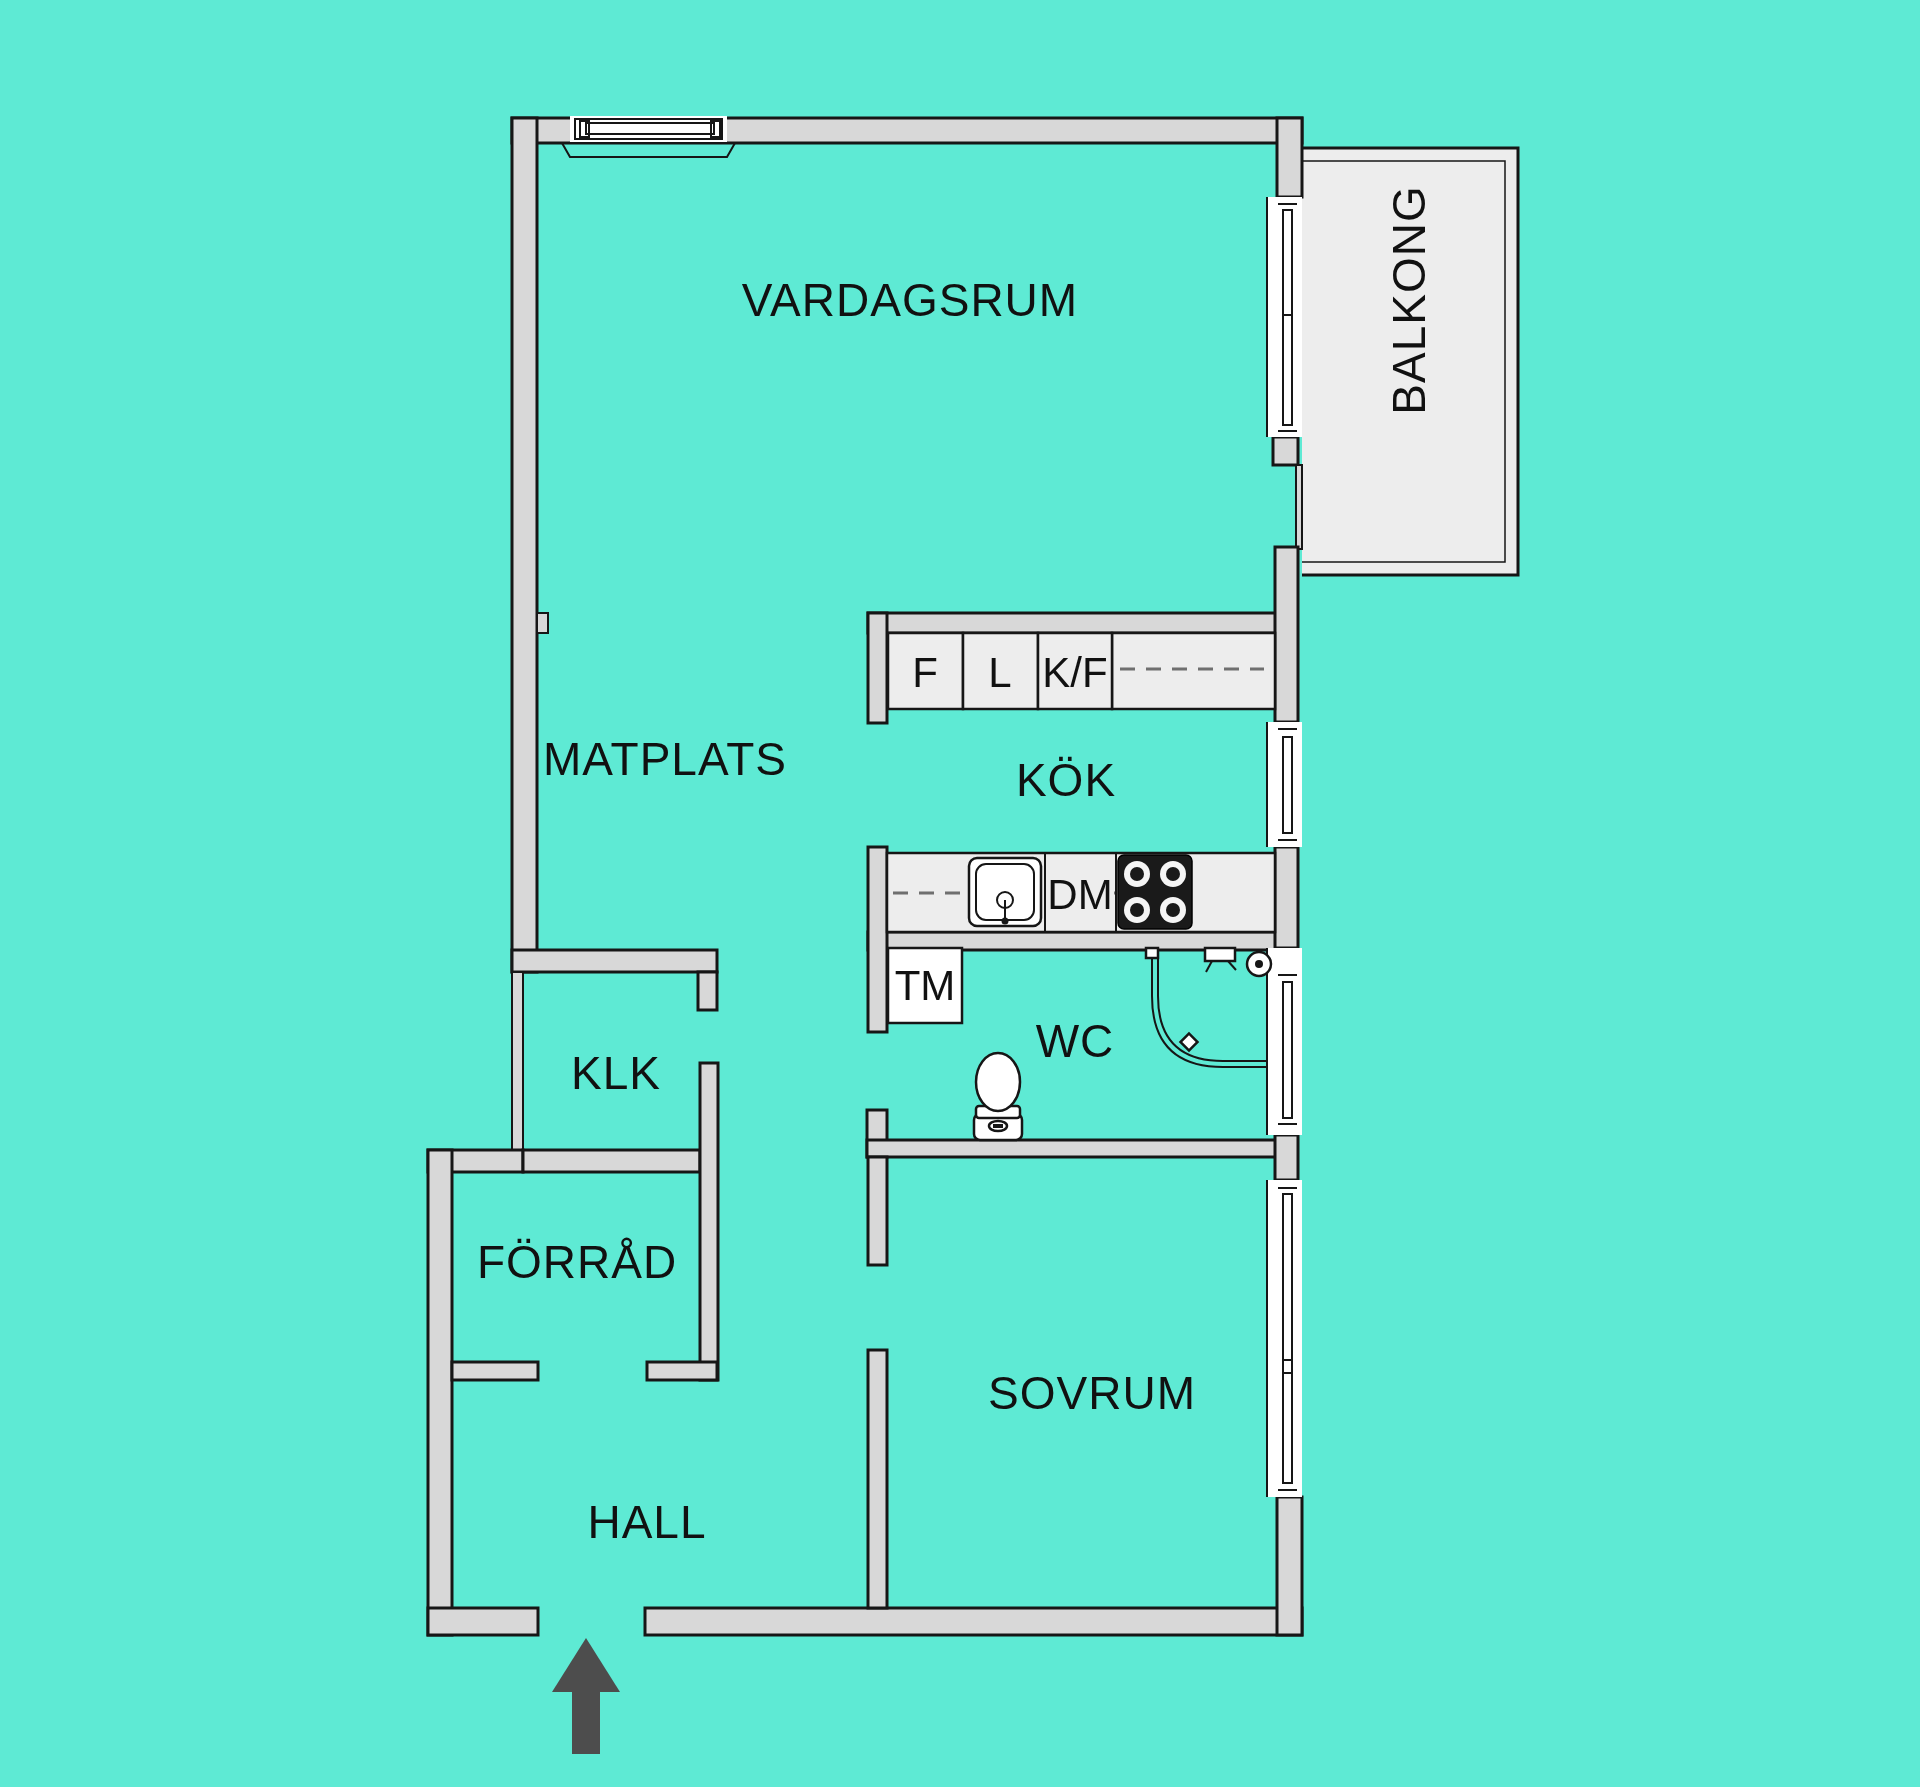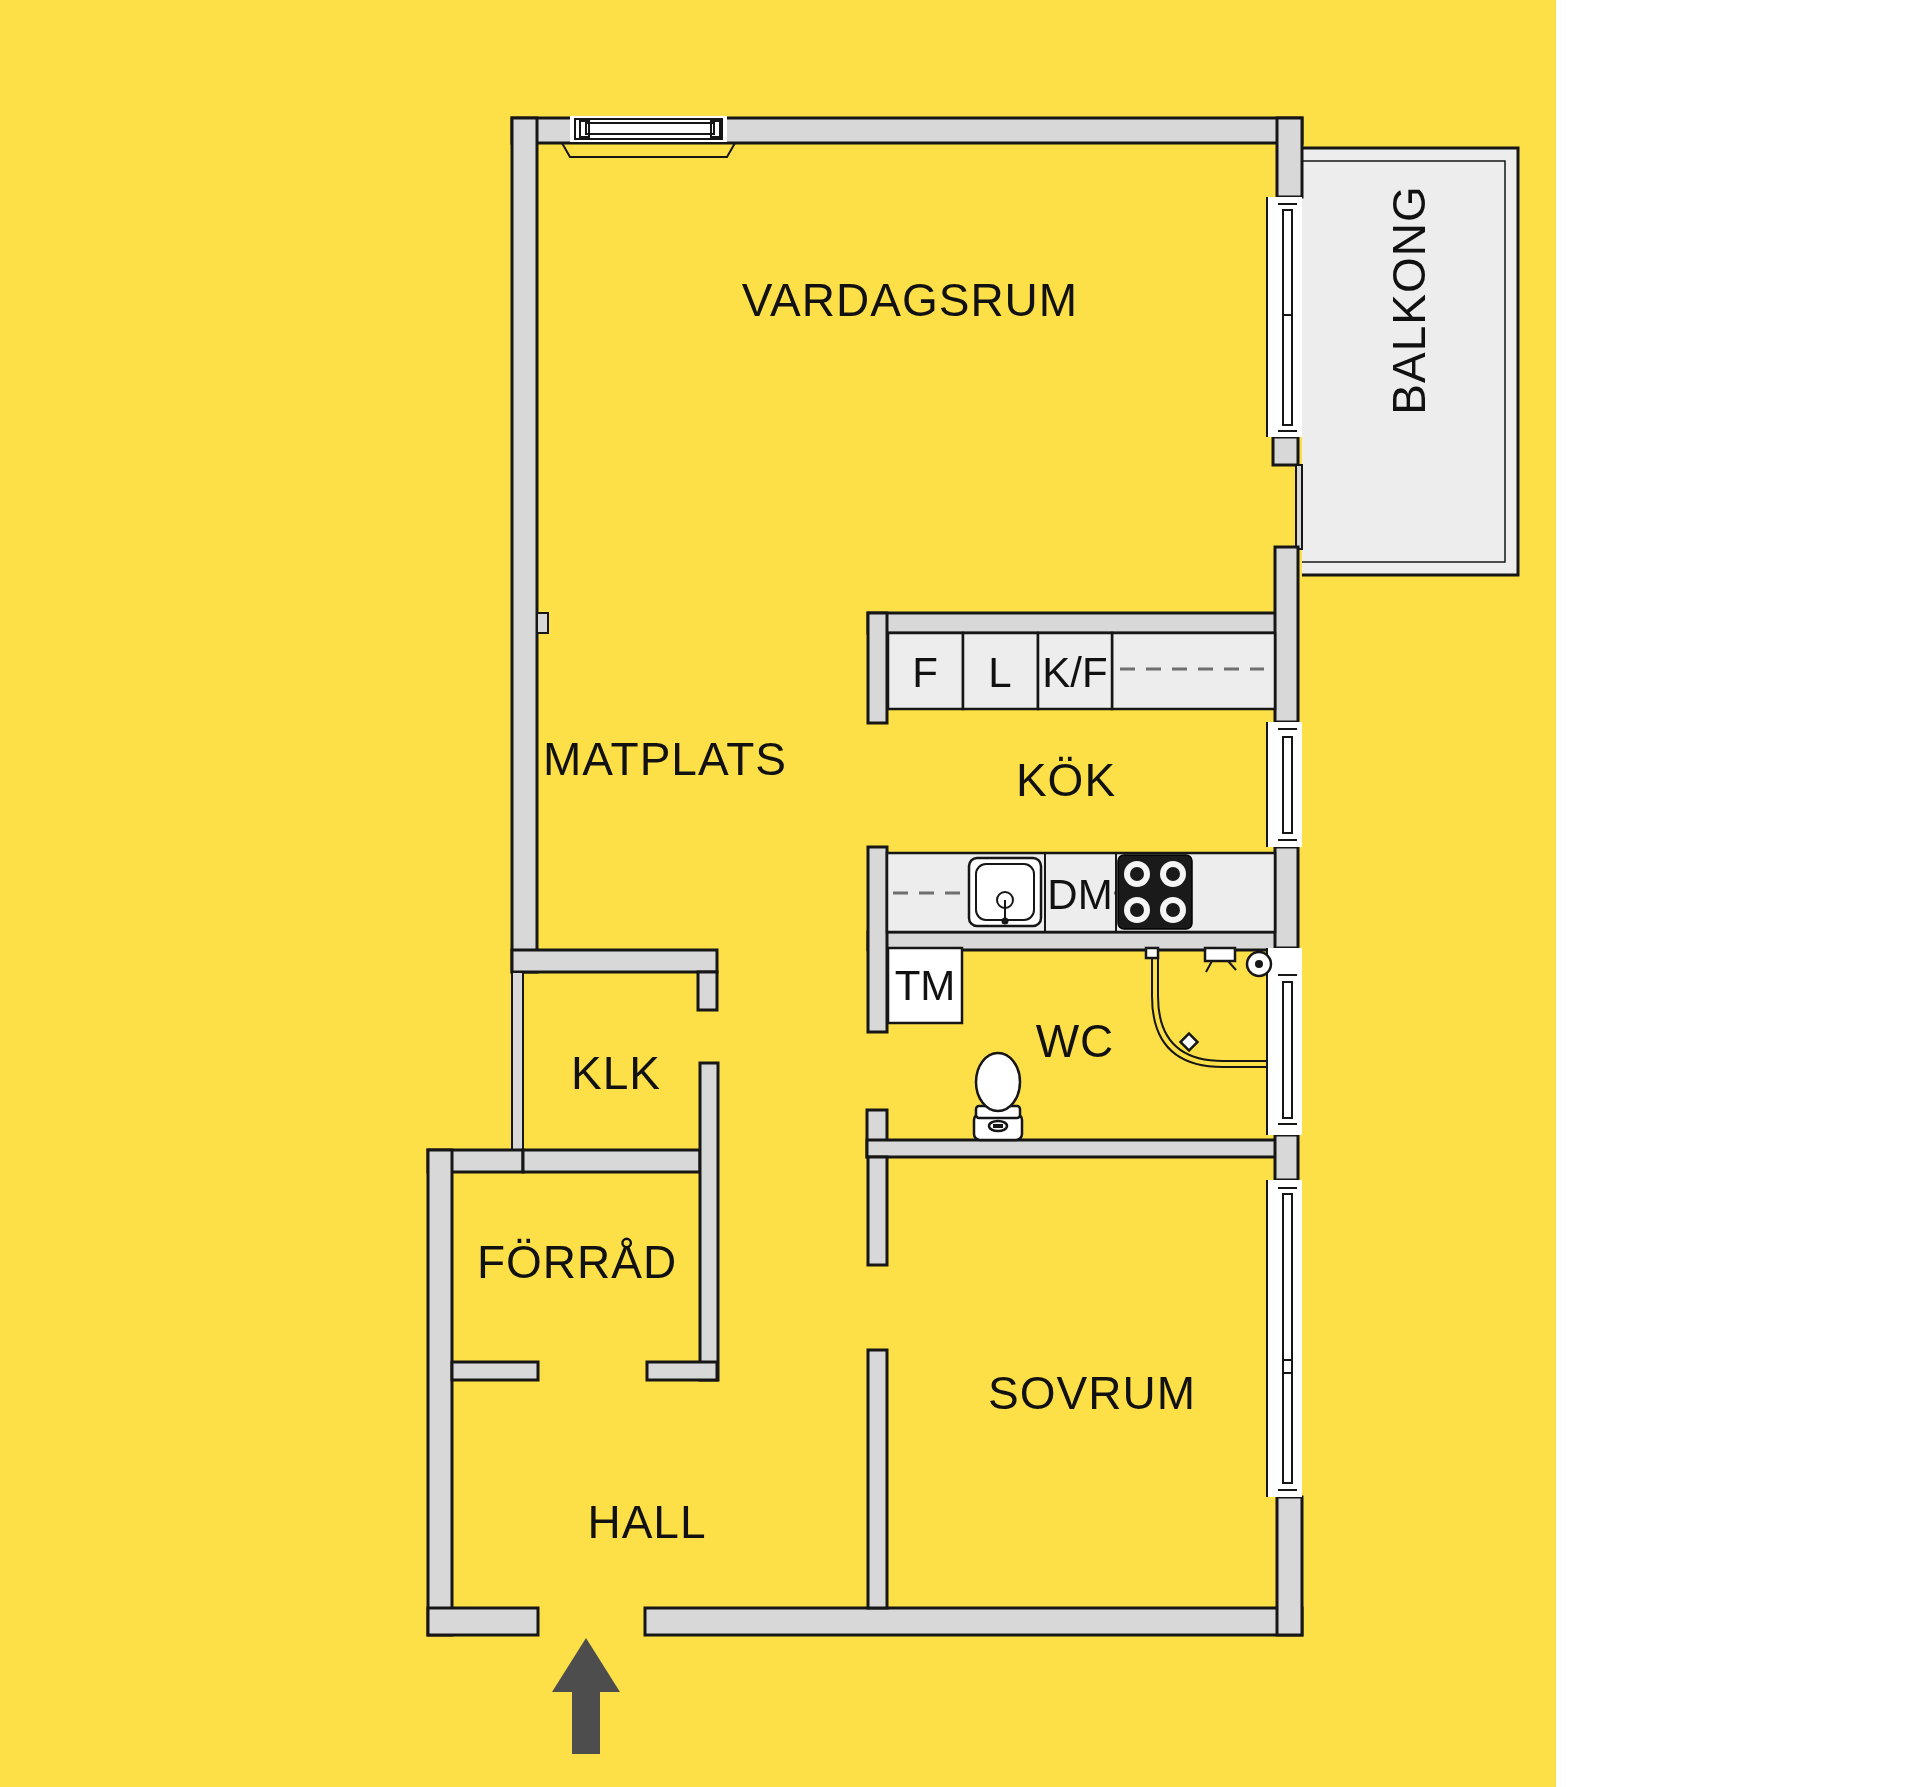--- a/index.html
+++ b/index.html
@@ -1,20 +1,20 @@
 <!DOCTYPE html>
 <html><head>
 <meta charset="utf-8">
 <style>
   html, body { margin: 0; padding: 0; background: #ffffff; }
   .stage {
     position: relative;
-    width: 1556px;
+    width: 1920px;
     height: 1787px;
-    background: #fde047;
+    background: #5eead4;
     font-family: "Liberation Sans", sans-serif;
   }
   svg { display: block; }
   .wall   { fill: #d8d8d8; stroke: #161616; stroke-width: 3; }
   .wallthin { fill: #d8d8d8; stroke: #161616; stroke-width: 2; }
   .counter { fill: #ededed; stroke: #161616; stroke-width: 2.5; }
   .fixwhite { fill: #ffffff; stroke: #161616; stroke-width: 2.5; }
   .winwhite { fill: #ffffff; stroke: none; }
   .frameline { stroke: #161616; stroke-width: 2; fill: none; }
   .glass { fill: #ffffff; stroke: #161616; stroke-width: 2; }

